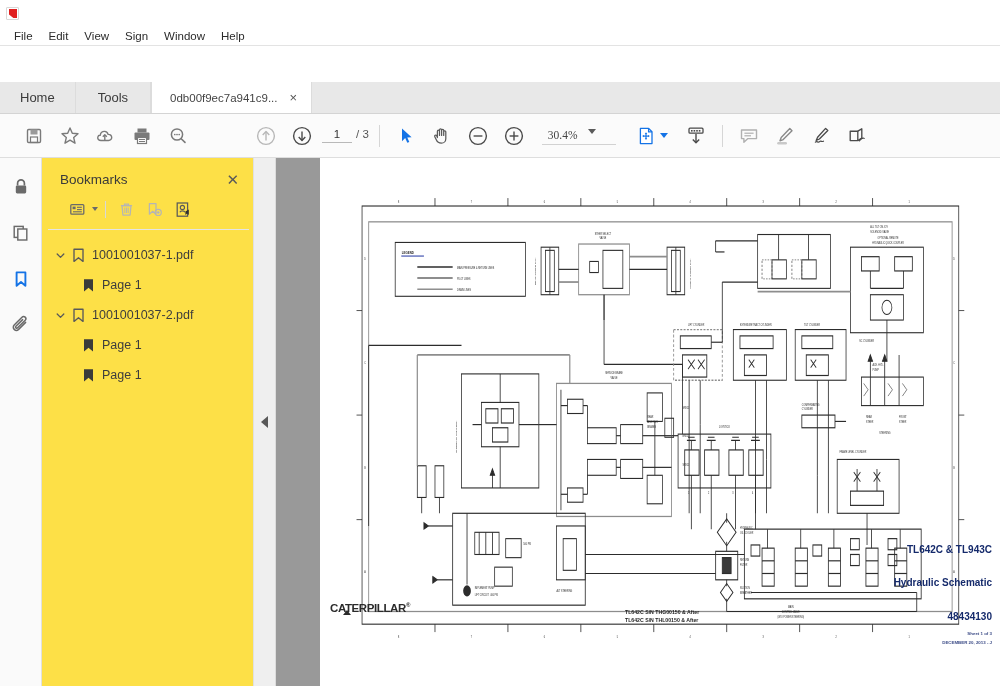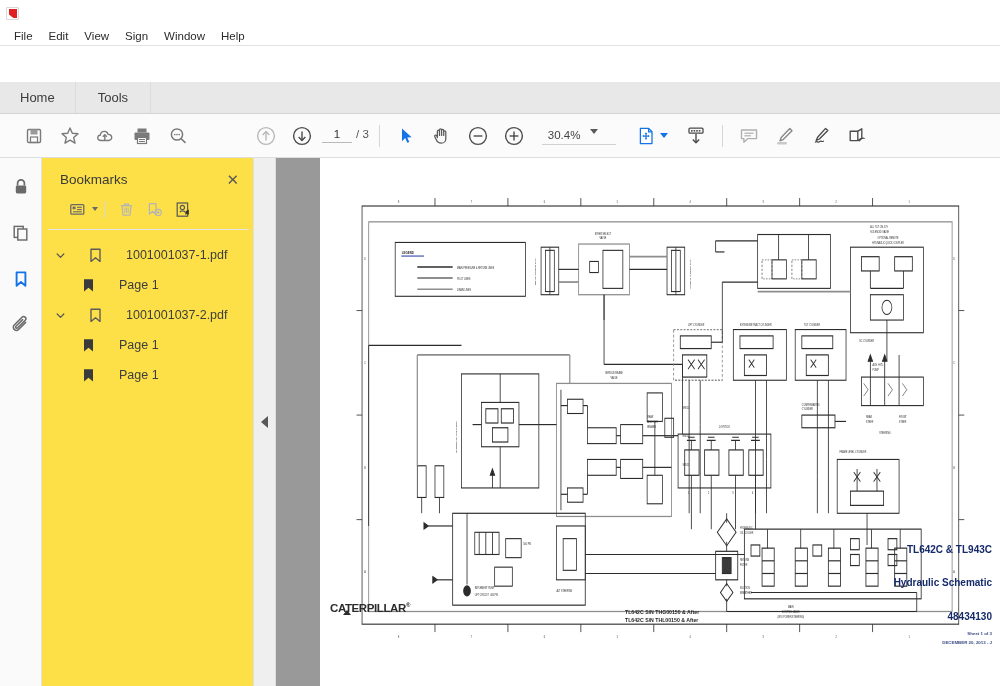--- a/index.html
+++ b/index.html
@@ -115,20 +115,21 @@
     padding-bottom: 2px;
   }
   .page-total { font-size: 11.5px; color: #555; }
 
   .zoom-field {
     display: flex; align-items: flex-start; gap: 10px;
     border-bottom: 1px solid #d2d2d2;
     padding: 2px 4px 3px 6px;
     margin-left: 10px; margin-right: 2px;
     min-width: 74px;
+    font-family: Liberation Serif, serif;
   }
   .zoom-val { font-size: 11.5px; color: #444; }
   .caret-dn {
     width: 0; height: 0;
     border-left: 4.5px solid transparent;
     border-right: 4.5px solid transparent;
     border-top: 5px solid #5a5a5a;
   }
   .caret-dn.blue { border-top-color: #1473e6; }
 
@@ -173,21 +174,21 @@
     display: flex; align-items: center; justify-content: center;
     cursor: pointer; border-radius: 2px;
   }
   .bm-tb-sep { width: 1px; height: 17px; background: #d8d8d8; margin: 0 5px; }
 
   .bm-list { padding-top: 10px; overflow: hidden; }
   .bm-row {
     display: flex; align-items: center;
     height: 30px; padding-left: 10px;
     font-size: 12.5px; color: #3d3d3d;
-    cursor: pointer; white-space: nowrap; gap: 17px;
+    cursor: pointer; white-space: nowrap;
   }
   .bm-row.child { padding-left: 36px; }
   .bm-chev {
     width: 16px; flex: 0 0 16px;
     display: flex; align-items: center; justify-content: center;
     cursor: pointer;
   }
   .bm-icon { width: 20px; flex: 0 0 20px; display: flex; align-items: center; justify-content: center; }
   .bm-label { padding-left: 4px; }
 
@@ -288,20 +289,24 @@
     <div class="menu-item">Edit</div>
     <div class="menu-item">View</div>
     <div class="menu-item">Sign</div>
     <div class="menu-item">Window</div>
     <div class="menu-item">Help</div>
   </div>
 
   <div class="tabbar">
     <div class="tab home">Home</div>
     <div class="tab">Tools</div>
+    <div class="tab doc">
+      <span>0db00f9ec7a941c9...</span>
+      <span class="tab-close">×</span>
+    </div>
   </div>
 
   <div class="toolbar">
     <div class="tb-spacer-s"></div>
 
     <div class="tb-btn" title="Save">
       <svg width="20" height="20" viewBox="0 0 20 20">
         <rect x="3.5" y="3.5" width="13" height="13" rx="1.2" fill="none" stroke="#7a7a7a" stroke-width="1.4"></rect>
         <rect x="6.5" y="3.5" width="7" height="5" fill="#9a9a9a"></rect>
         <rect x="6.5" y="11" width="7" height="5.5" fill="none" stroke="#7a7a7a" stroke-width="1.2"></rect>

